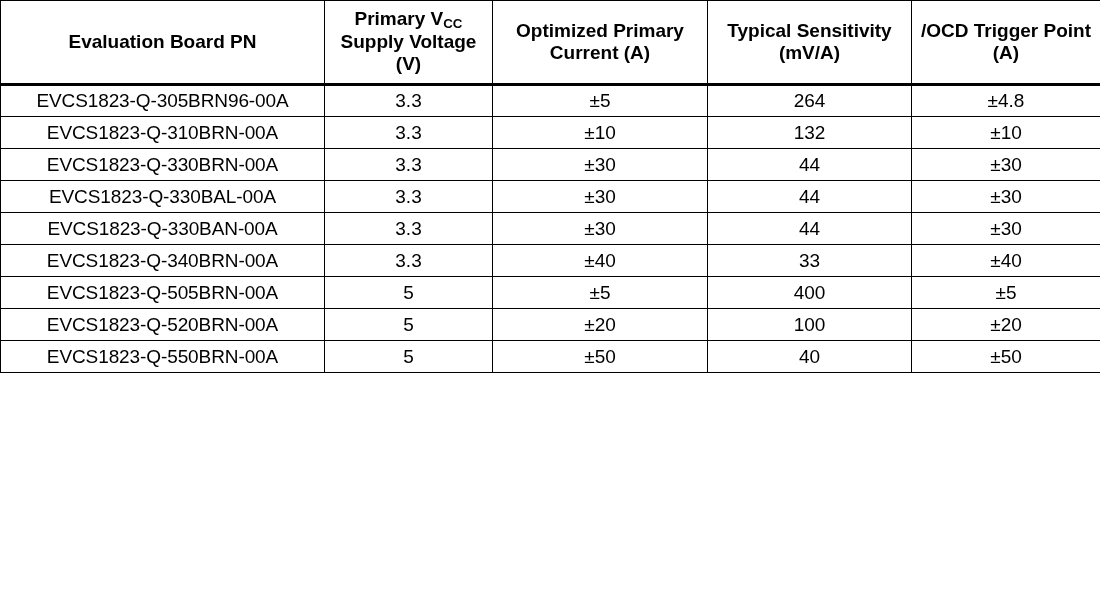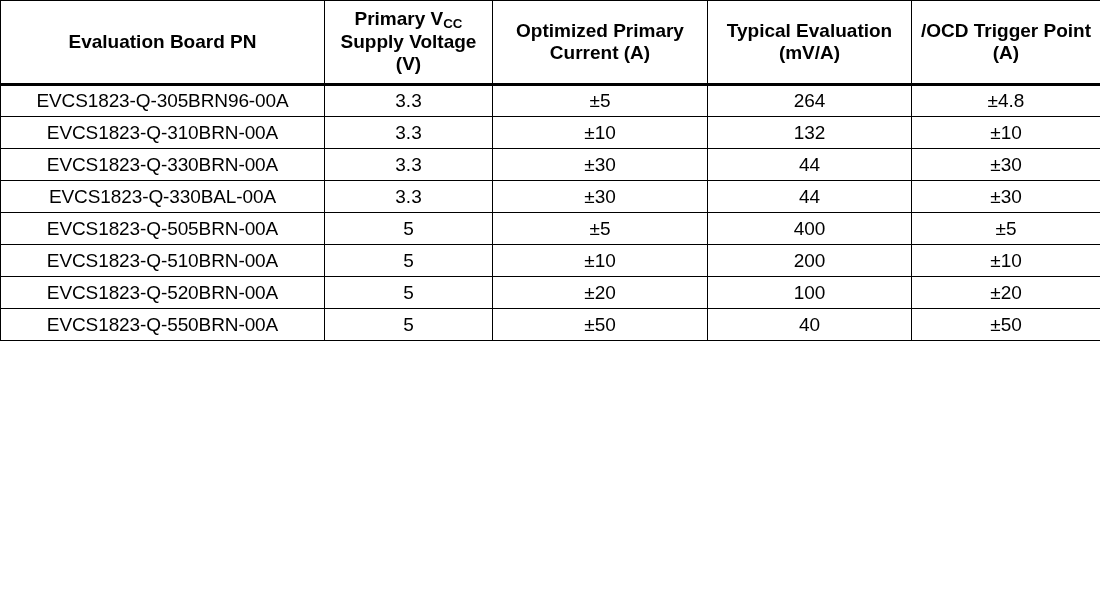--- a/index.html
+++ b/index.html
@@ -79,21 +79,21 @@
       <col class="c4">
     </colgroup>
     <thead>
       <tr>
         <th>Evaluation Board PN</th>
         <th>
           <span class="hdr-line"><span>Primary V</span><span class="sub">CC</span></span>
           <span class="hdr-line">Supply Voltage (V)</span>
         </th>
         <th>Optimized Primary Current (A)</th>
-        <th>Typical Evaluation (mV/A)</th>
+        <th>Typical Sensitivity (mV/A)</th>
         <th>/OCD Trigger Point (A)</th>
       </tr>
     </thead>
     <tbody id="table-body">
         <tr>
           <td class="pn">EVCS1823-Q-305BRN96-00A</td>
           <td>3.3</td>
           <td>±5</td>
           <td>264</td>
           <td>±4.8</td>
@@ -113,32 +113,39 @@
           <td>±30</td>
         </tr>
         <tr>
           <td class="pn">EVCS1823-Q-330BAL-00A</td>
           <td>3.3</td>
           <td>±30</td>
           <td>44</td>
           <td>±30</td>
         </tr>
         <tr>
+          <td class="pn">EVCS1823-Q-330BAN-00A</td>
+          <td>3.3</td>
+          <td>±30</td>
+          <td>44</td>
+          <td>±30</td>
+        </tr>
+        <tr>
+          <td class="pn">EVCS1823-Q-340BRN-00A</td>
+          <td>3.3</td>
+          <td>±40</td>
+          <td>33</td>
+          <td>±40</td>
+        </tr>
+        <tr>
           <td class="pn">EVCS1823-Q-505BRN-00A</td>
           <td>5</td>
           <td>±5</td>
           <td>400</td>
           <td>±5</td>
-        </tr>
-        <tr>
-          <td class="pn">EVCS1823-Q-510BRN-00A</td>
-          <td>5</td>
-          <td>±10</td>
-          <td>200</td>
-          <td>±10</td>
         </tr>
         <tr>
           <td class="pn">EVCS1823-Q-520BRN-00A</td>
           <td>5</td>
           <td>±20</td>
           <td>100</td>
           <td>±20</td>
         </tr>
         <tr>
           <td class="pn">EVCS1823-Q-550BRN-00A</td>

